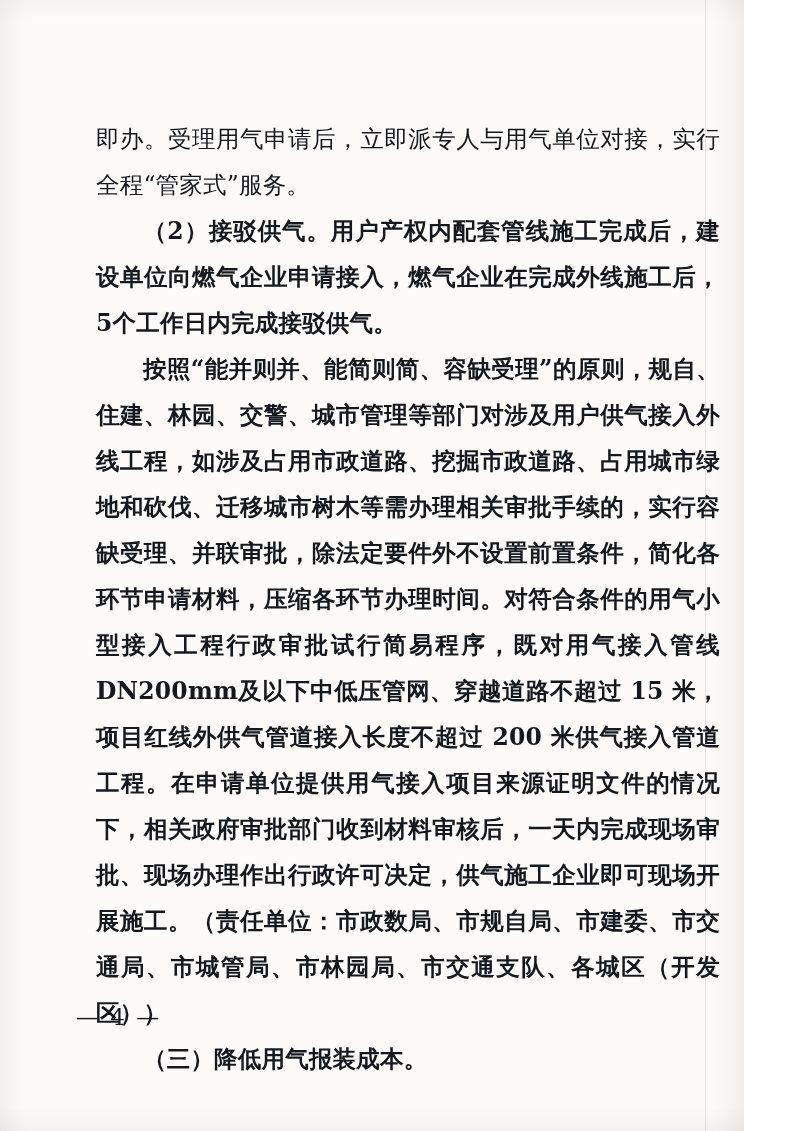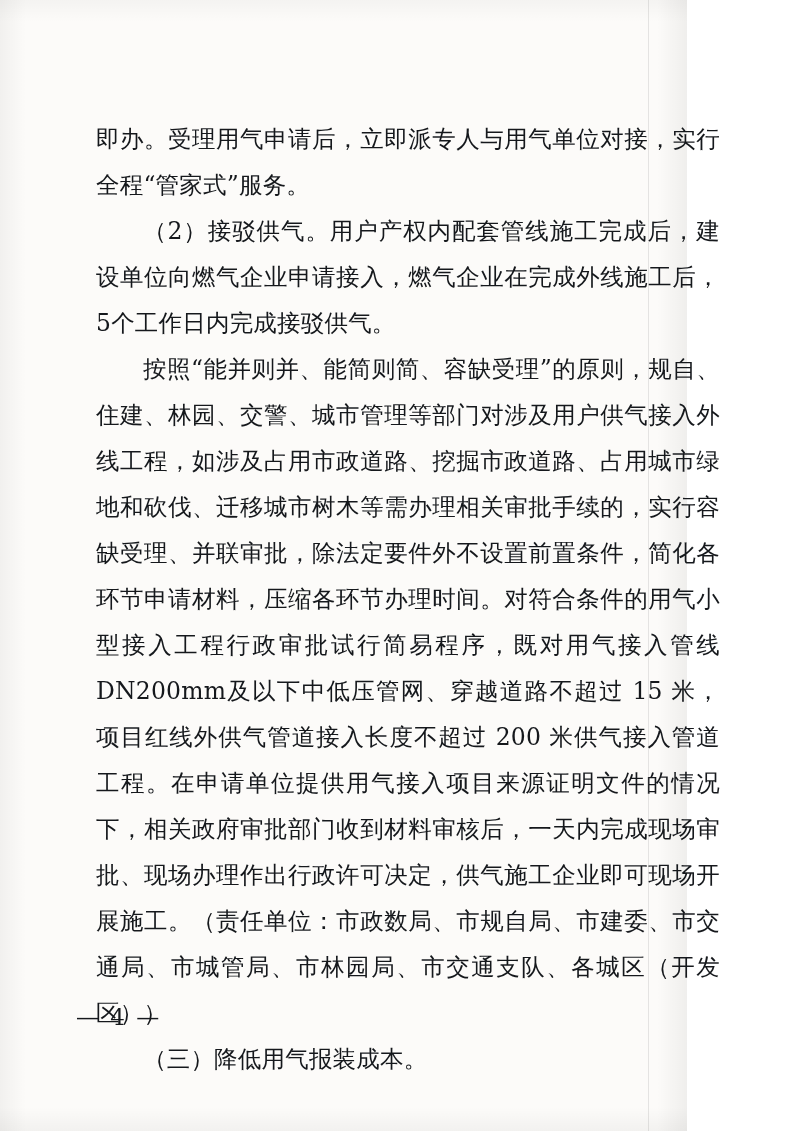--- a/index.html
+++ b/index.html
@@ -8,21 +8,21 @@
   }
   body {
     width: 800px;
     height: 1131px;
     background: #ffffff;
     font-family: "DejaVu Serif", "Liberation Serif", serif;
     overflow: hidden;
   }
   .page {
     position: relative;
-    width: 687px;
+    width: 744px;
     height: 1131px;
     background: #fcfbf9;
     box-sizing: border-box;
   }
   
   .page::before {
     content: "";
     position: absolute;
     inset: 0;
     background:
@@ -52,20 +52,21 @@
     line-height: 46px;
     text-align: justify;
     text-justify: inter-ideograph;
     letter-spacing: 0.2px;
   }
   .para {
     margin: 0 0 0 0;
   }
   .indent {
     text-indent: 2em;
+    font-weight: bold;
   }
   .noindent {
     text-indent: 0;
   }
   .page-number {
     position: absolute;
     left: 76px;
     top: 1004px;
     font-size: 23px;
     color: #15181c;

